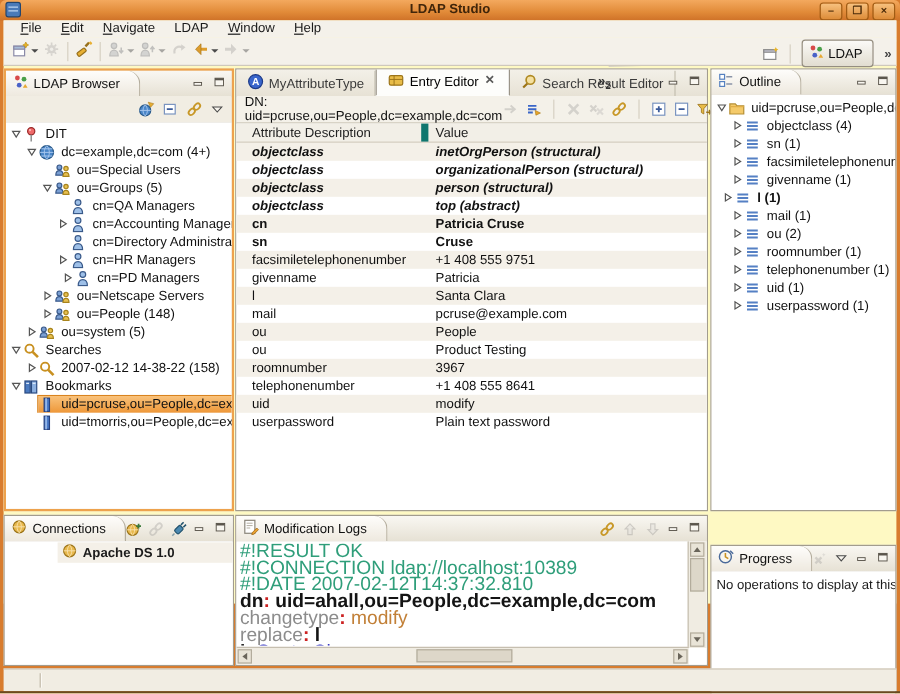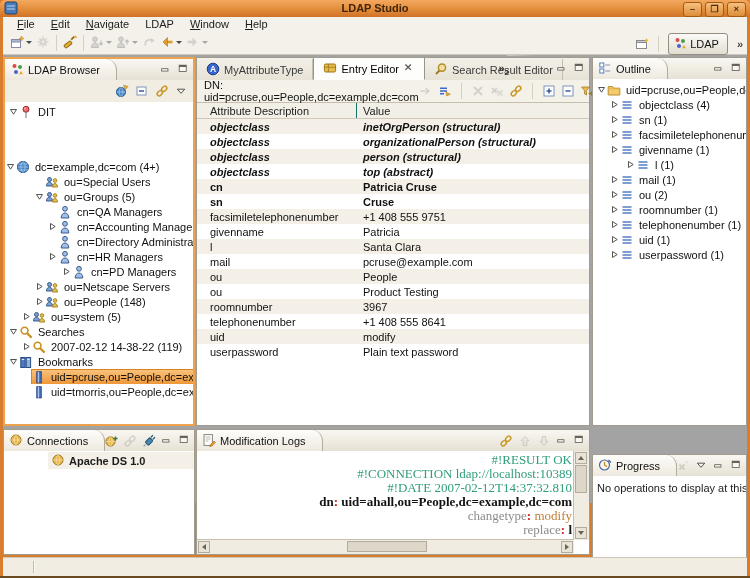--- a/index.html
+++ b/index.html
@@ -8,21 +8,21 @@
   
   .titlebar{position:absolute;left:0;top:0;width:100%;height:17px;
             background:linear-gradient(#f3a95e,#e18a38 60%,#cf7228);border-radius:5px 5px 0 0;}
   .title{position:absolute;left:0;right:0;top:2px;text-align:center;font-weight:bold;font-size:11px;color:#40250a;}
   .win-icon{position:absolute;left:4px;top:1px;}
   .winbtns{position:absolute;right:4px;top:2px;display:flex;gap:3px;}
   .wbtn{width:17px;height:13px;border:1px solid #a05c14;border-radius:3px;
         background:linear-gradient(#f7c17f,#dd8c38);color:#4a2a08;font-size:9px;line-height:12px;
         text-align:center;font-weight:bold;}
   #bottom-edge{position:absolute;left:0;bottom:0;width:100%;height:2px;background:#6a4a20;}
-  #client{position:absolute;left:3px;top:17px;width:744px;height:486px;background:#a3a3a3;}
+  #client{position:absolute;left:3px;top:17px;width:744px;height:486px;background:#fef9c3;}
   
   #menubar{position:absolute;left:0;top:0;width:100%;height:14px;background:#f4f1ea;
            display:flex;align-items:center;padding-left:6px;box-sizing:border-box;}
   .mitem{padding:1px 8px;color:#1c1c1c;}
   #toolbar{position:absolute;left:0;top:14px;width:100%;height:24px;background:#f4f1ea;
            border-bottom:1px solid #cfc9bc;display:flex;align-items:center;padding-left:5px;box-sizing:border-box;}
   .tbtn{display:flex;align-items:center;height:20px;padding:0 2px;}
   .tbtn.disabled{opacity:.45;filter:grayscale(.7);}
   .tsep{width:1px;height:16px;background:#d6d0c2;margin:0 4px;}
   .dd{width:0;height:0;border-left:3px solid transparent;border-right:3px solid transparent;
@@ -67,31 +67,31 @@
   .etab.active{background:#fdfdfb;border-left:1px solid #9a9488;border-right:1px solid #9a9488;
                height:22px;border-bottom:1px solid #fdfdfb;box-sizing:border-box;color:#000;}
   .eoverflow{position:absolute;right:80px;top:4px;color:#333;font-weight:bold;}
   .eoverflow sub{font-size:8px;}
   .eminmax{position:absolute;right:3px;top:5px;display:flex;gap:5px;}
   .dnbar{position:absolute;left:0;top:22px;right:0;height:22px;background:#f4f1e9;
          border-bottom:1px solid #c6bfb0;display:flex;align-items:center;padding-left:7px;}
   .dnicons{margin-left:auto;display:flex;align-items:center;gap:5px;padding-right:5px;}
   .etable{position:absolute;left:0;top:45px;right:0;bottom:0;background:#fff;}
   .thead{display:flex;height:15px;background:#f2efe7;border-bottom:1px solid #cfc8b8;color:#222;}
-  .th1{width:160px;padding-left:13px;border-right:1px solid #0f766e;display:flex;align-items:center;box-sizing:border-box;}
+  .th1{width:160px;padding-left:13px;border-right:6px solid #0f766e;display:flex;align-items:center;box-sizing:border-box;}
   .th2{flex:1;padding-left:6px;display:flex;align-items:center;}
   .trow{display:flex;height:15px;align-items:center;}
   .trow:nth-child(odd){background:#f4f0e8;}
   .c1{width:160px;padding-left:13px;overflow:hidden;white-space:nowrap;box-sizing:border-box;}
   .c2{flex:1;padding-left:6px;overflow:hidden;white-space:nowrap;}
   .s-oc{font-weight:bold;font-style:italic;}
   .s-must{font-weight:bold;}
   
   .logtext{position:absolute;left:3px;top:2px;right:17px;bottom:16px;
-           font-family:Liberation Serif, serif;font-size:13px;line-height:14px;white-space:pre;overflow:hidden;text-align:right;}
+           font-family:Liberation Sans, sans-serif;font-size:16px;line-height:14px;white-space:pre;overflow:hidden;}
   .c-com{color:#2f9e7a;}
   .c-attr{color:#141414;font-weight:bold;}
   .c-col{color:#cc2222;font-weight:bold;}
   .c-key{color:#8c8c8c;}
   .c-mod{color:#c28038;}
   .c-val{color:#2828bc;}
   .vsb{position:absolute;right:0;top:0;width:15px;bottom:14px;background:#f0ece2;border-left:1px solid #c6bfb0;}
   .hsb{position:absolute;left:0;bottom:0;right:15px;height:14px;background:#f0ece2;border-top:1px solid #c6bfb0;}
   .sbtn{position:absolute;width:12px;height:12px;background:#e9e4d7;border:1px solid #b3ac9c;box-sizing:border-box;}
   .sthumb{position:absolute;background:#ddd7c9;border:1px solid #b3ac9c;box-sizing:border-box;}
@@ -283,21 +283,21 @@
               </span>
               <span class="ticon">
                 <svg width="14" height="14" viewBox="0 0 14 14">
                   <circle cx="7" cy="4.3" r="3" fill="#ef6a6a" stroke="#9a2a2a"></circle>
                   <circle cx="6" cy="3.4" r=".9" fill="#ffbcbc"></circle>
                   <path d="M7 7.3V13" stroke="#8a8a8a" stroke-width="1.2"></path>
                 </svg>
               </span>
               <span class="tlabel">DIT</span>
             </div>
-            <div class="titem" style=" margin-top: 40px;">
+            <div class="titem" style="padding-left: 16px;">
               <span class="tw">
                 <svg width="9" height="9">
                   <path d="M1.5 2.5h6L4.5 7.2z" fill="#fdfdfb" stroke="#555"></path>
                 </svg>
               </span>
               <span class="ticon">
                 <svg width="14" height="14" viewBox="0 0 14 14">
                   <circle cx="7" cy="7" r="5.6" fill="#4a86c8" stroke="#2a5a8a"></circle>
                   <path d="M1.4 7h11.2M7 1.4c2.8 2.8 2.8 8.4 0 11.2M7 1.4c-2.8 2.8-2.8 8.4 0 11.2M2.4 4h9.2M2.4 10h9.2" stroke="#a8c8ee" fill="none" stroke-width=".8"></path>
                 </svg>
@@ -373,21 +373,21 @@
                 </svg>
               </span>
               <span class="ticon">
                 <svg width="14" height="14" viewBox="0 0 14 14">
                   <circle cx="7" cy="3.8" r="2.4" fill="#9ec0e8" stroke="#3a5a8a"></circle>
                   <path d="M3.2 13c0-3.4 1.9-5 3.8-5s3.8 1.6 3.8 5z" fill="#9ec0e8" stroke="#3a5a8a"></path>
                 </svg>
               </span>
               <span class="tlabel">cn=HR Managers</span>
             </div>
-            <div class="titem" style="padding-left: 56px;">
+            <div class="titem" style="padding-left: 34px; margin-left: 12px;">
               <span class="tw">
                 <svg width="9" height="9">
                   <path d="M2.5 1.5v6L7.2 4.5z" fill="#fdfdfb" stroke="#555"></path>
                 </svg>
               </span>
               <span class="ticon">
                 <svg width="14" height="14" viewBox="0 0 14 14">
                   <circle cx="7" cy="3.8" r="2.4" fill="#9ec0e8" stroke="#3a5a8a"></circle>
                   <path d="M3.2 13c0-3.4 1.9-5 3.8-5s3.8 1.6 3.8 5z" fill="#9ec0e8" stroke="#3a5a8a"></path>
                 </svg>
@@ -461,21 +461,21 @@
                 <svg width="9" height="9">
                   <path d="M2.5 1.5v6L7.2 4.5z" fill="#fdfdfb" stroke="#555"></path>
                 </svg>
               </span>
               <span class="ticon">
                 <svg width="14" height="14" viewBox="0 0 14 14">
                   <circle cx="5.6" cy="5.6" r="3.4" fill="none" stroke="#c89020" stroke-width="1.6"></circle>
                   <path d="M8.2 8.2l4.4 4.4" stroke="#c89020" stroke-width="2.2"></path>
                 </svg>
               </span>
-              <span class="tlabel">2007-02-12 14-38-22 (119)</span>
+              <span class="tlabel">2007-02-12 14-38-22 (158)</span>
             </div>
             <div class="titem" style="padding-left: 3px;">
               <span class="tw">
                 <svg width="9" height="9">
                   <path d="M1.5 2.5h6L4.5 7.2z" fill="#fdfdfb" stroke="#555"></path>
                 </svg>
               </span>
               <span class="ticon">
                 <svg width="14" height="14" viewBox="0 0 14 14">
                   <rect x="1.8" y="2.5" width="4.4" height="10" fill="#4a7ac0" stroke="#2a4a80"></rect>
@@ -765,21 +765,21 @@
                   <path d="M2.5 1.5v6L7.2 4.5z" fill="#fdfdfb" stroke="#555"></path>
                 </svg>
               </span>
               <span class="ticon">
                 <svg width="14" height="14" viewBox="0 0 14 14">
                   <path d="M2.5 4h9M2.5 7h9M2.5 10h9" stroke="#5580c4" stroke-width="1.7"></path>
                 </svg>
               </span>
               <span class="tlabel">givenname (1)</span>
             </div>
-            <div class="titem" style="padding-left: 32px;">
+            <div class="titem" style="padding-left: 8px; font-weight: bold;">
               <span class="tw">
                 <svg width="9" height="9">
                   <path d="M2.5 1.5v6L7.2 4.5z" fill="#fdfdfb" stroke="#555"></path>
                 </svg>
               </span>
               <span class="ticon">
                 <svg width="14" height="14" viewBox="0 0 14 14">
                   <path d="M2.5 4h9M2.5 7h9M2.5 10h9" stroke="#5580c4" stroke-width="1.7"></path>
                 </svg>
               </span>

